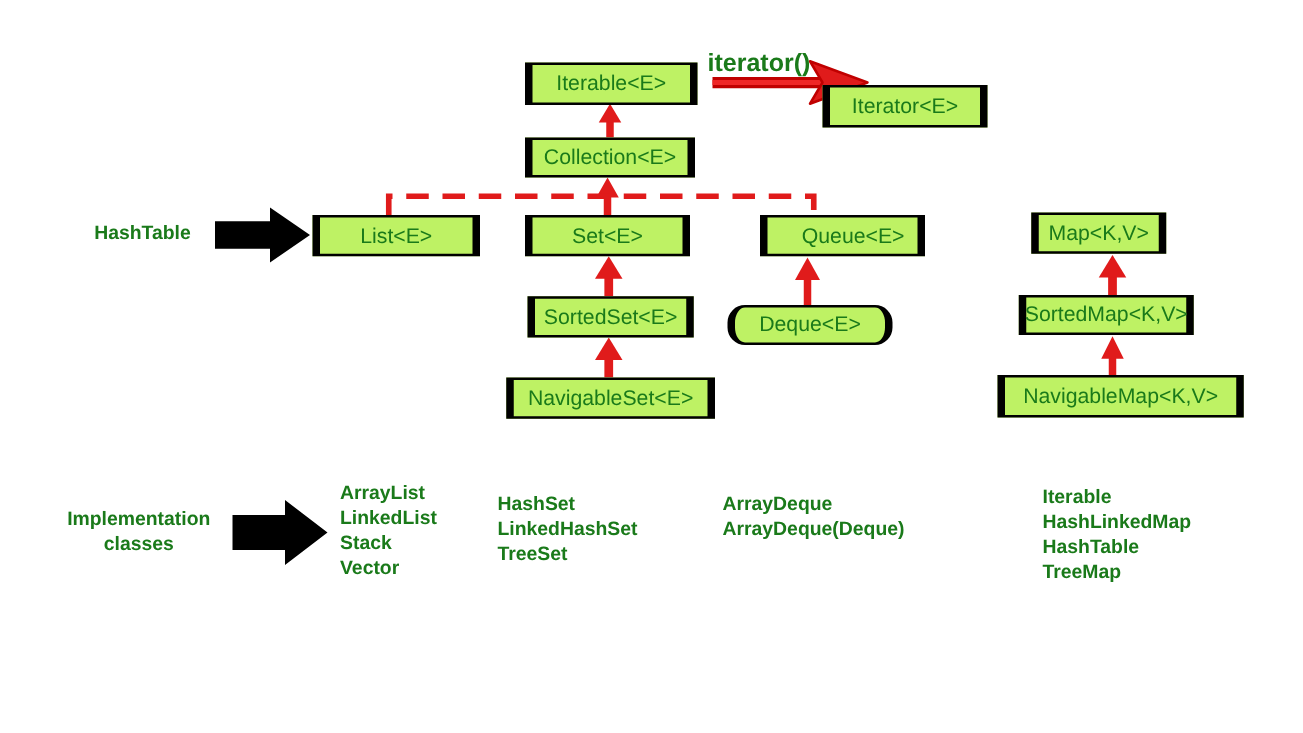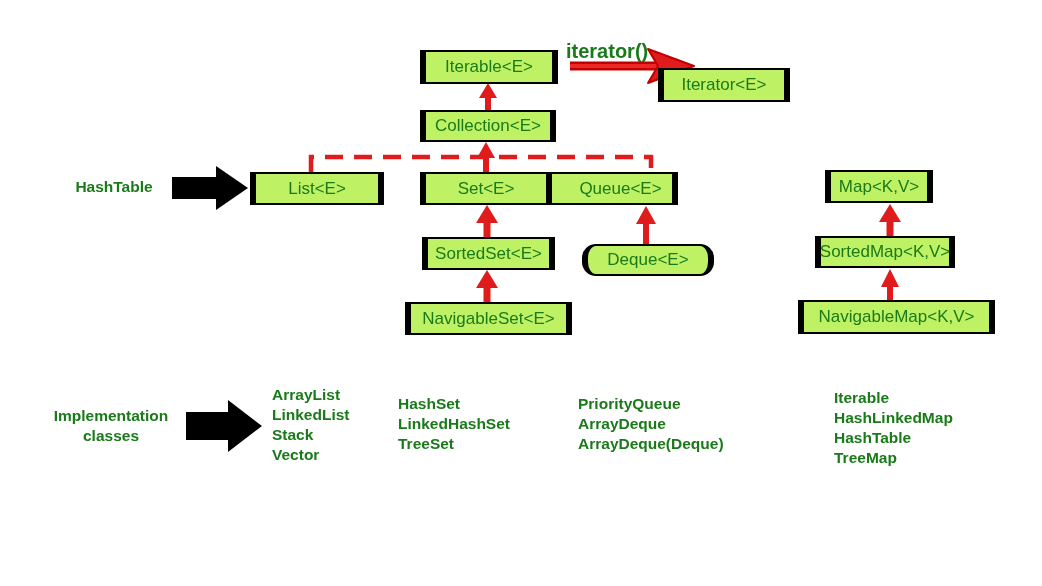--- a/index.html
+++ b/index.html
@@ -151,21 +151,21 @@
   <div class="node" style="left:420px; top:50px;  width:138px; height:34px;">Iterable&lt;E&gt;</div>
 
   <div class="node" style="left:658px; top:50px;  width:132px; height:34px;margin-top:18px;">Iterator&lt;E&gt;</div>
 
   <div class="node" style="left:420px; top:110px; width:136px; height:32px;">Collection&lt;E&gt;</div>
 
   <div class="node" style="left:250px; top:172px; width:134px; height:33px;">List&lt;E&gt;</div>
 
   <div class="node" style="left:420px; top:172px; width:132px; height:33px;">Set&lt;E&gt;</div>
 
-  <div class="node" style="left:546px; top:172px; width:132px; height:33px;padding-left:17px;">Queue&lt;E&gt;</div>
+  <div class="node" style="left:608px; top:172px; width:132px; height:33px;padding-left:17px;">Queue&lt;E&gt;</div>
 
   <div class="node" style="left:422px; top:237px; width:133px; height:33px;">SortedSet&lt;E&gt;</div>
 
   <div class="node" style="left:582px; top:244px; width:132px; height:32px;border-radius:14px;">Deque&lt;E&gt;</div>
 
   <div class="node" style="left:405px; top:302px; width:167px; height:33px;">NavigableSet&lt;E&gt;</div>
 
   <div class="node" style="left:825px; top:170px; width:108px; height:33px;">Map&lt;K,V&gt;</div>
 
   <div class="node" style="left:815px; top:236px; width:140px; height:32px;">SortedMap&lt;K,V&gt;</div>
@@ -179,21 +179,20 @@
     <div>Vector</div>
   </div>
 
   <div class="impl-col" style="left:398px; top:394px;">
     <div>HashSet</div>
     <div>LinkedHashSet</div>
     <div>TreeSet</div>
   </div>
 
   <div class="impl-col" style="left:578px; top:394px;">
-    <div>PriorityQueue</div>
     <div>ArrayDeque</div>
     <div>ArrayDeque(Deque)</div>
   </div>
 
   <div class="impl-col" style="left:834px; top:388px;">
     <div>Iterable</div>
     <div>HashLinkedMap</div>
     <div>HashTable</div>
     <div>TreeMap</div>
   </div>

